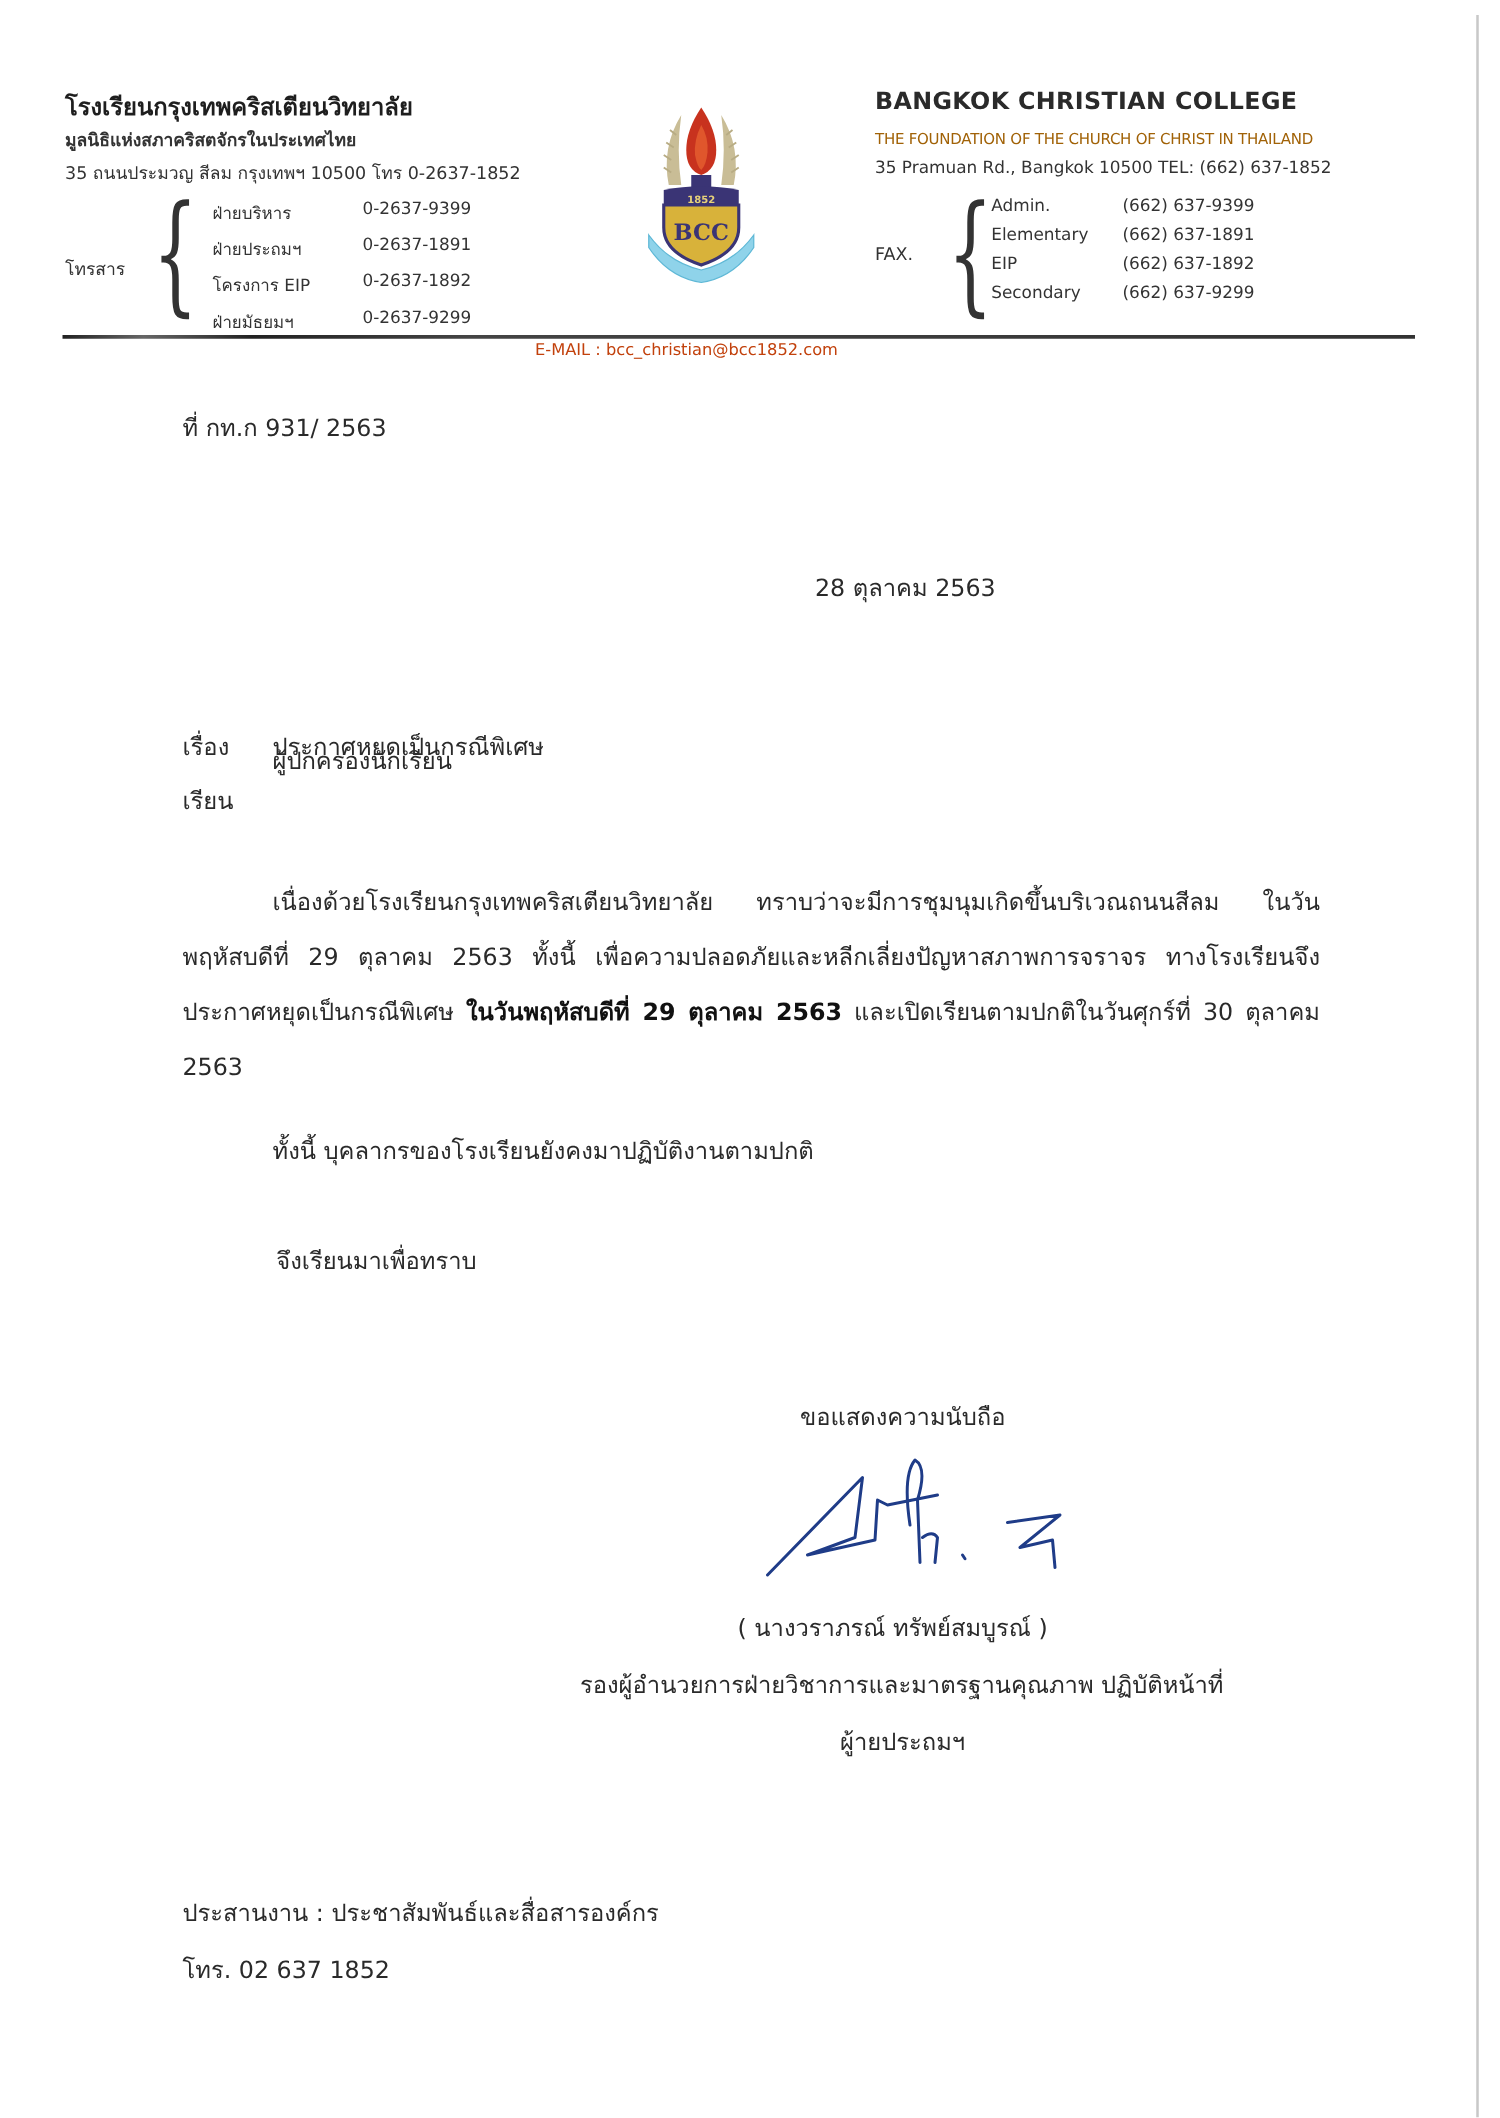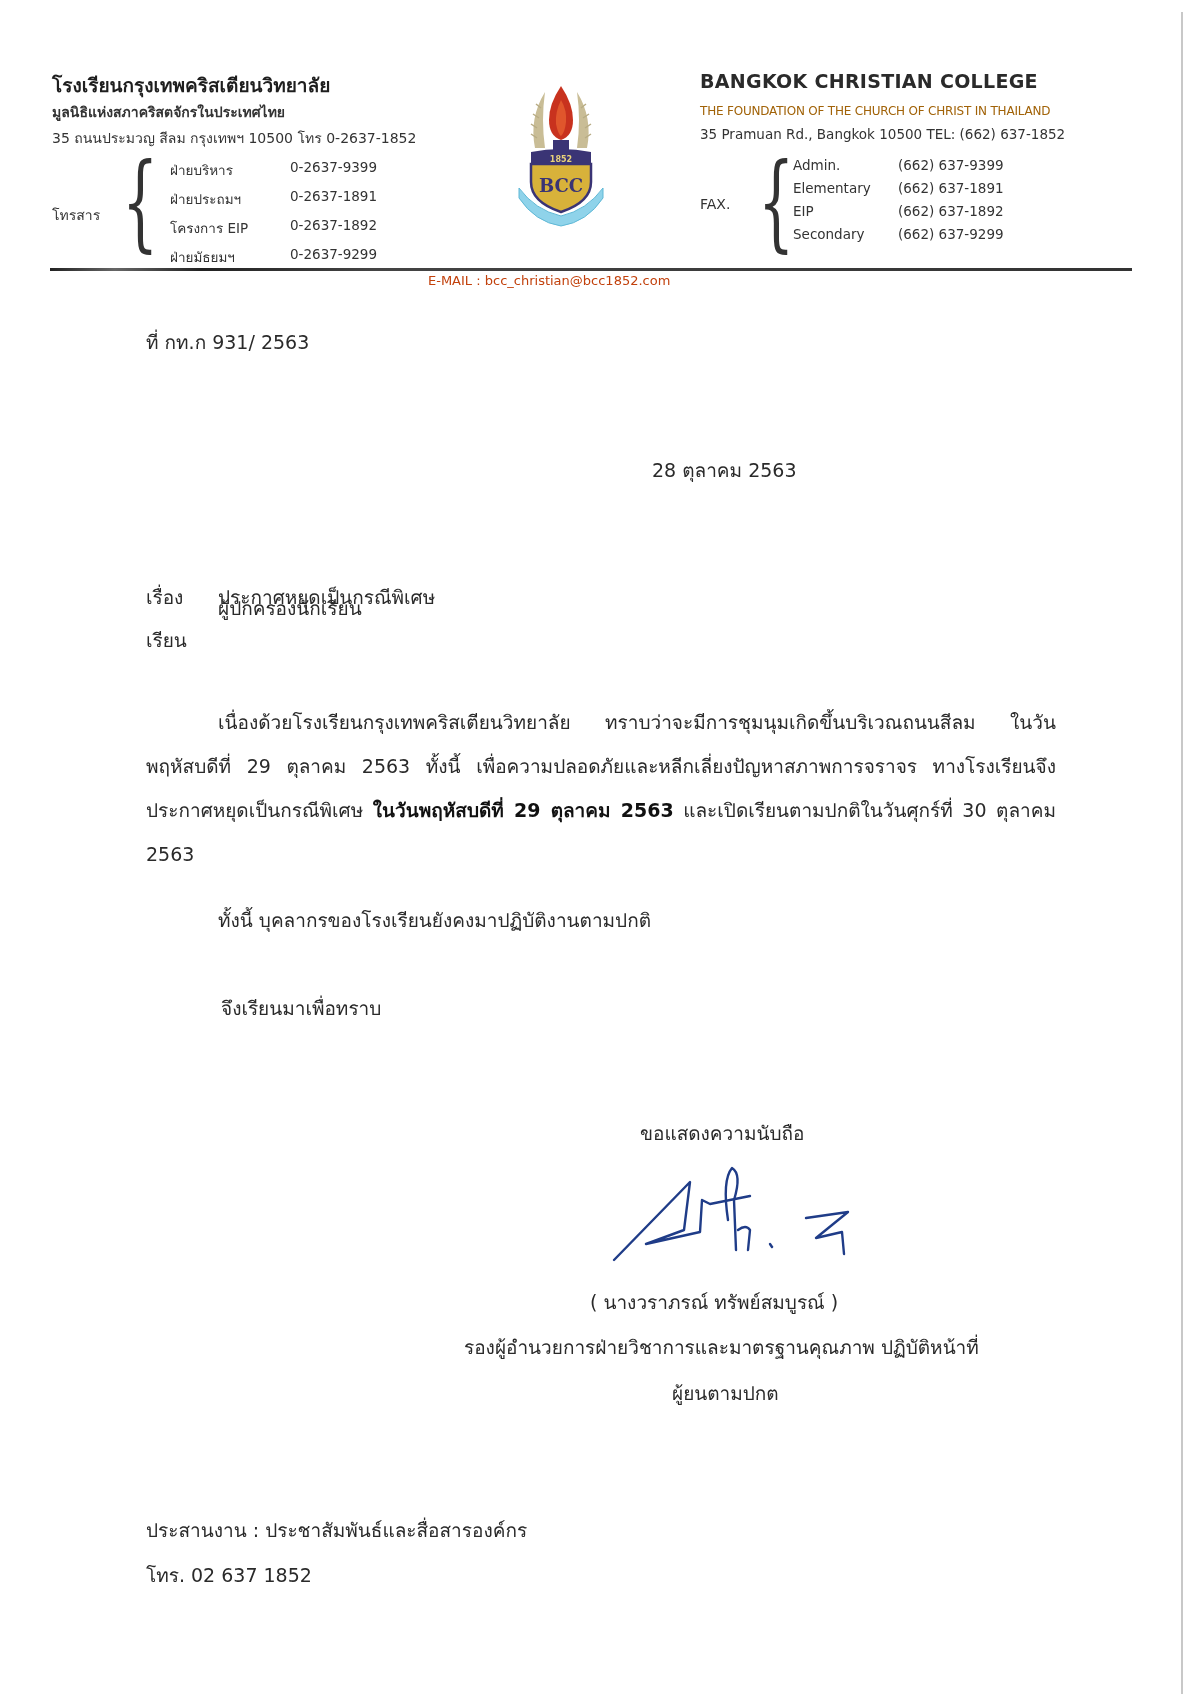--- a/index.html
+++ b/index.html
@@ -143,16 +143,16 @@
     <path d="M4 100 L80 22 L74 70 L36 84 L90 72 L92 40 L100 44 L140 36"></path>
     <path d="M118 60 Q112 20 122 8 Q132 14 124 40 L126 90"></path>
     <path d="M128 70 Q136 64 140 70 L138 90"></path>
     <path d="M160 84 l2 3"></path>
     <path d="M196 58 L238 52 L206 78 L232 72 L234 94"></path>
   </g>
 </svg>
 
 <div class="abs body-text signer">( นางวราภรณ์   ทรัพย์สมบูรณ์ )</div>
 <div class="abs body-text title1">รองผู้อำนวยการฝ่ายวิชาการและมาตรฐานคุณภาพ ปฏิบัติหน้าที่</div>
-<div class="abs body-text title2">ผู้ยนตามปกต</div>
+<div class="abs body-text title2">ผู้ายประถมฯ</div>
 
 <div class="abs body-text coord">ประสานงาน : ประชาสัมพันธ์และสื่อสารองค์กร</div>
 <div class="abs body-text tel">โทร. 02 637 1852</div>
 
 </body></html>

